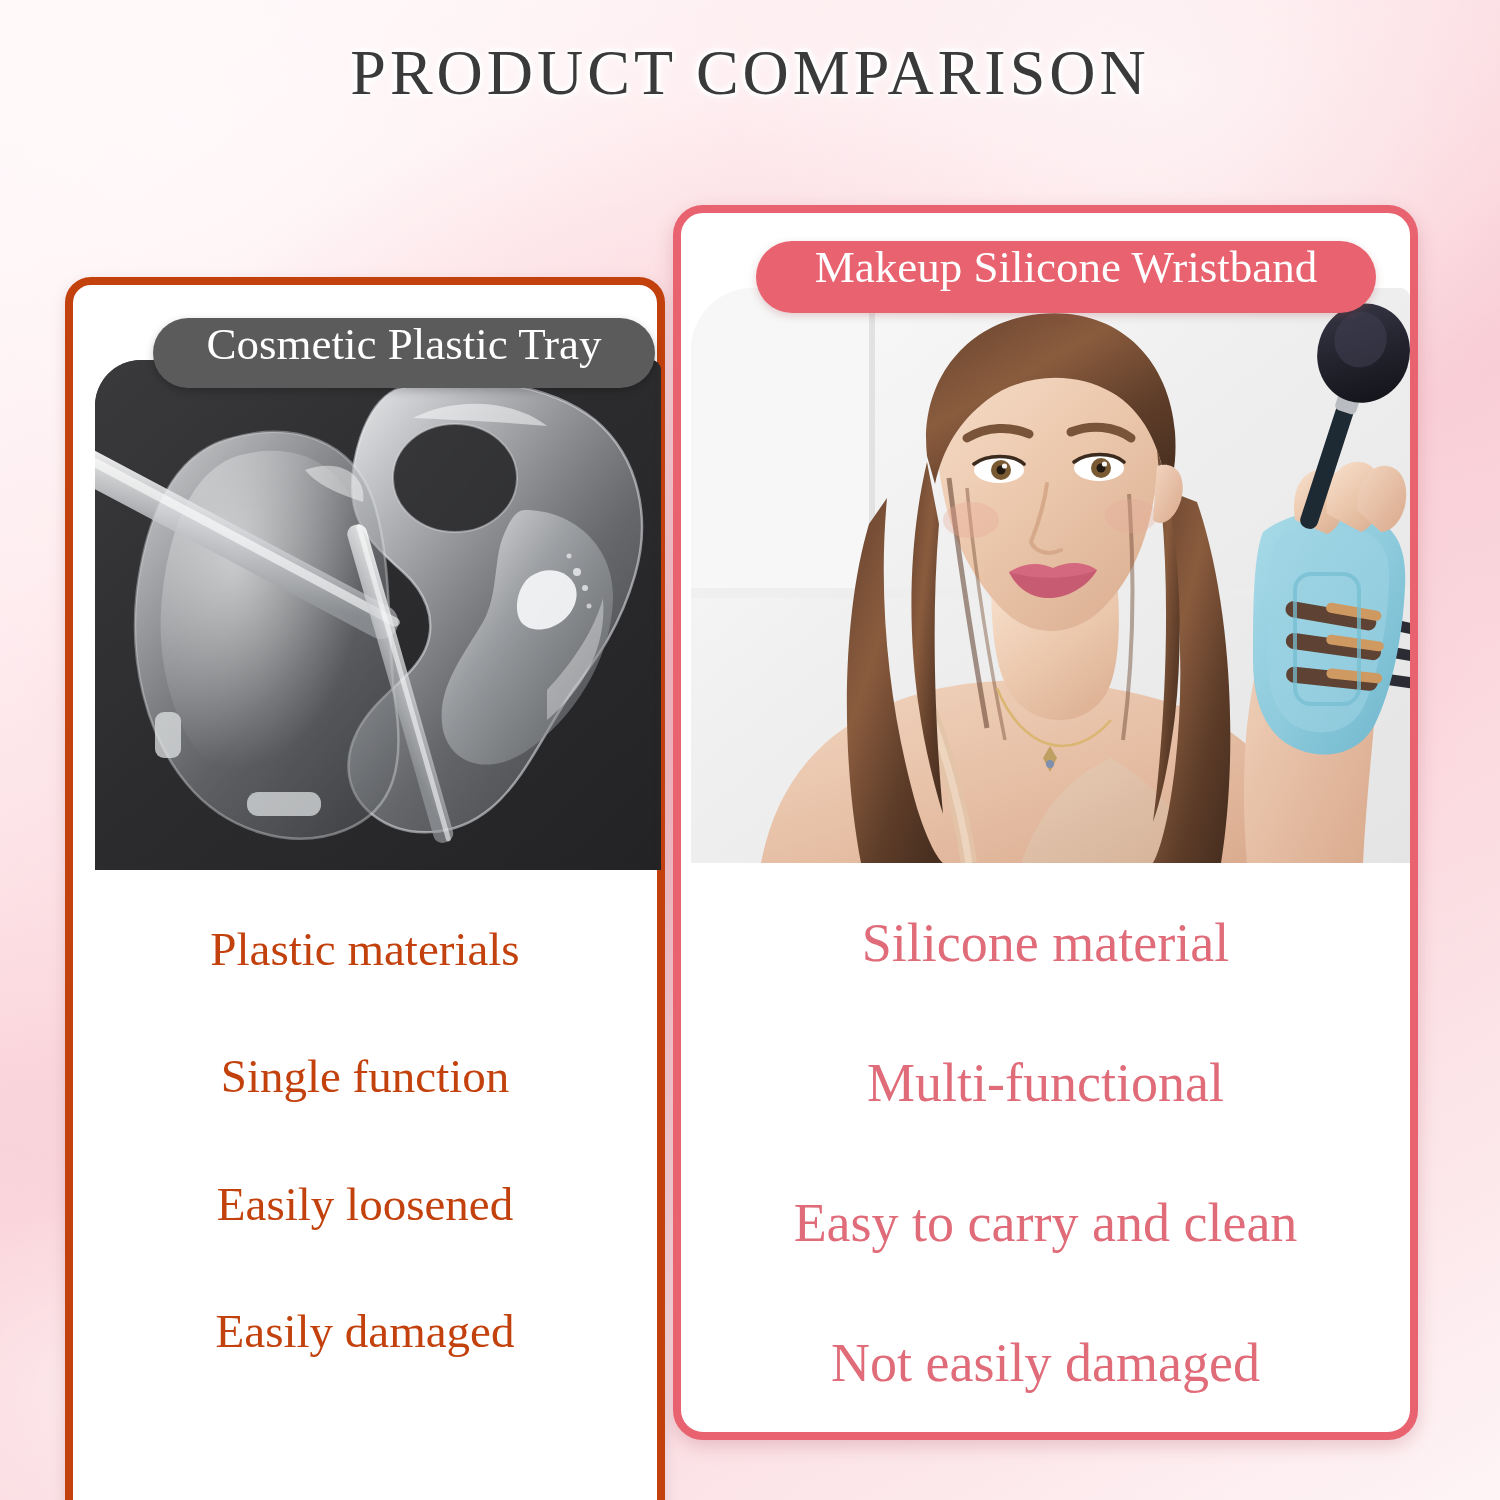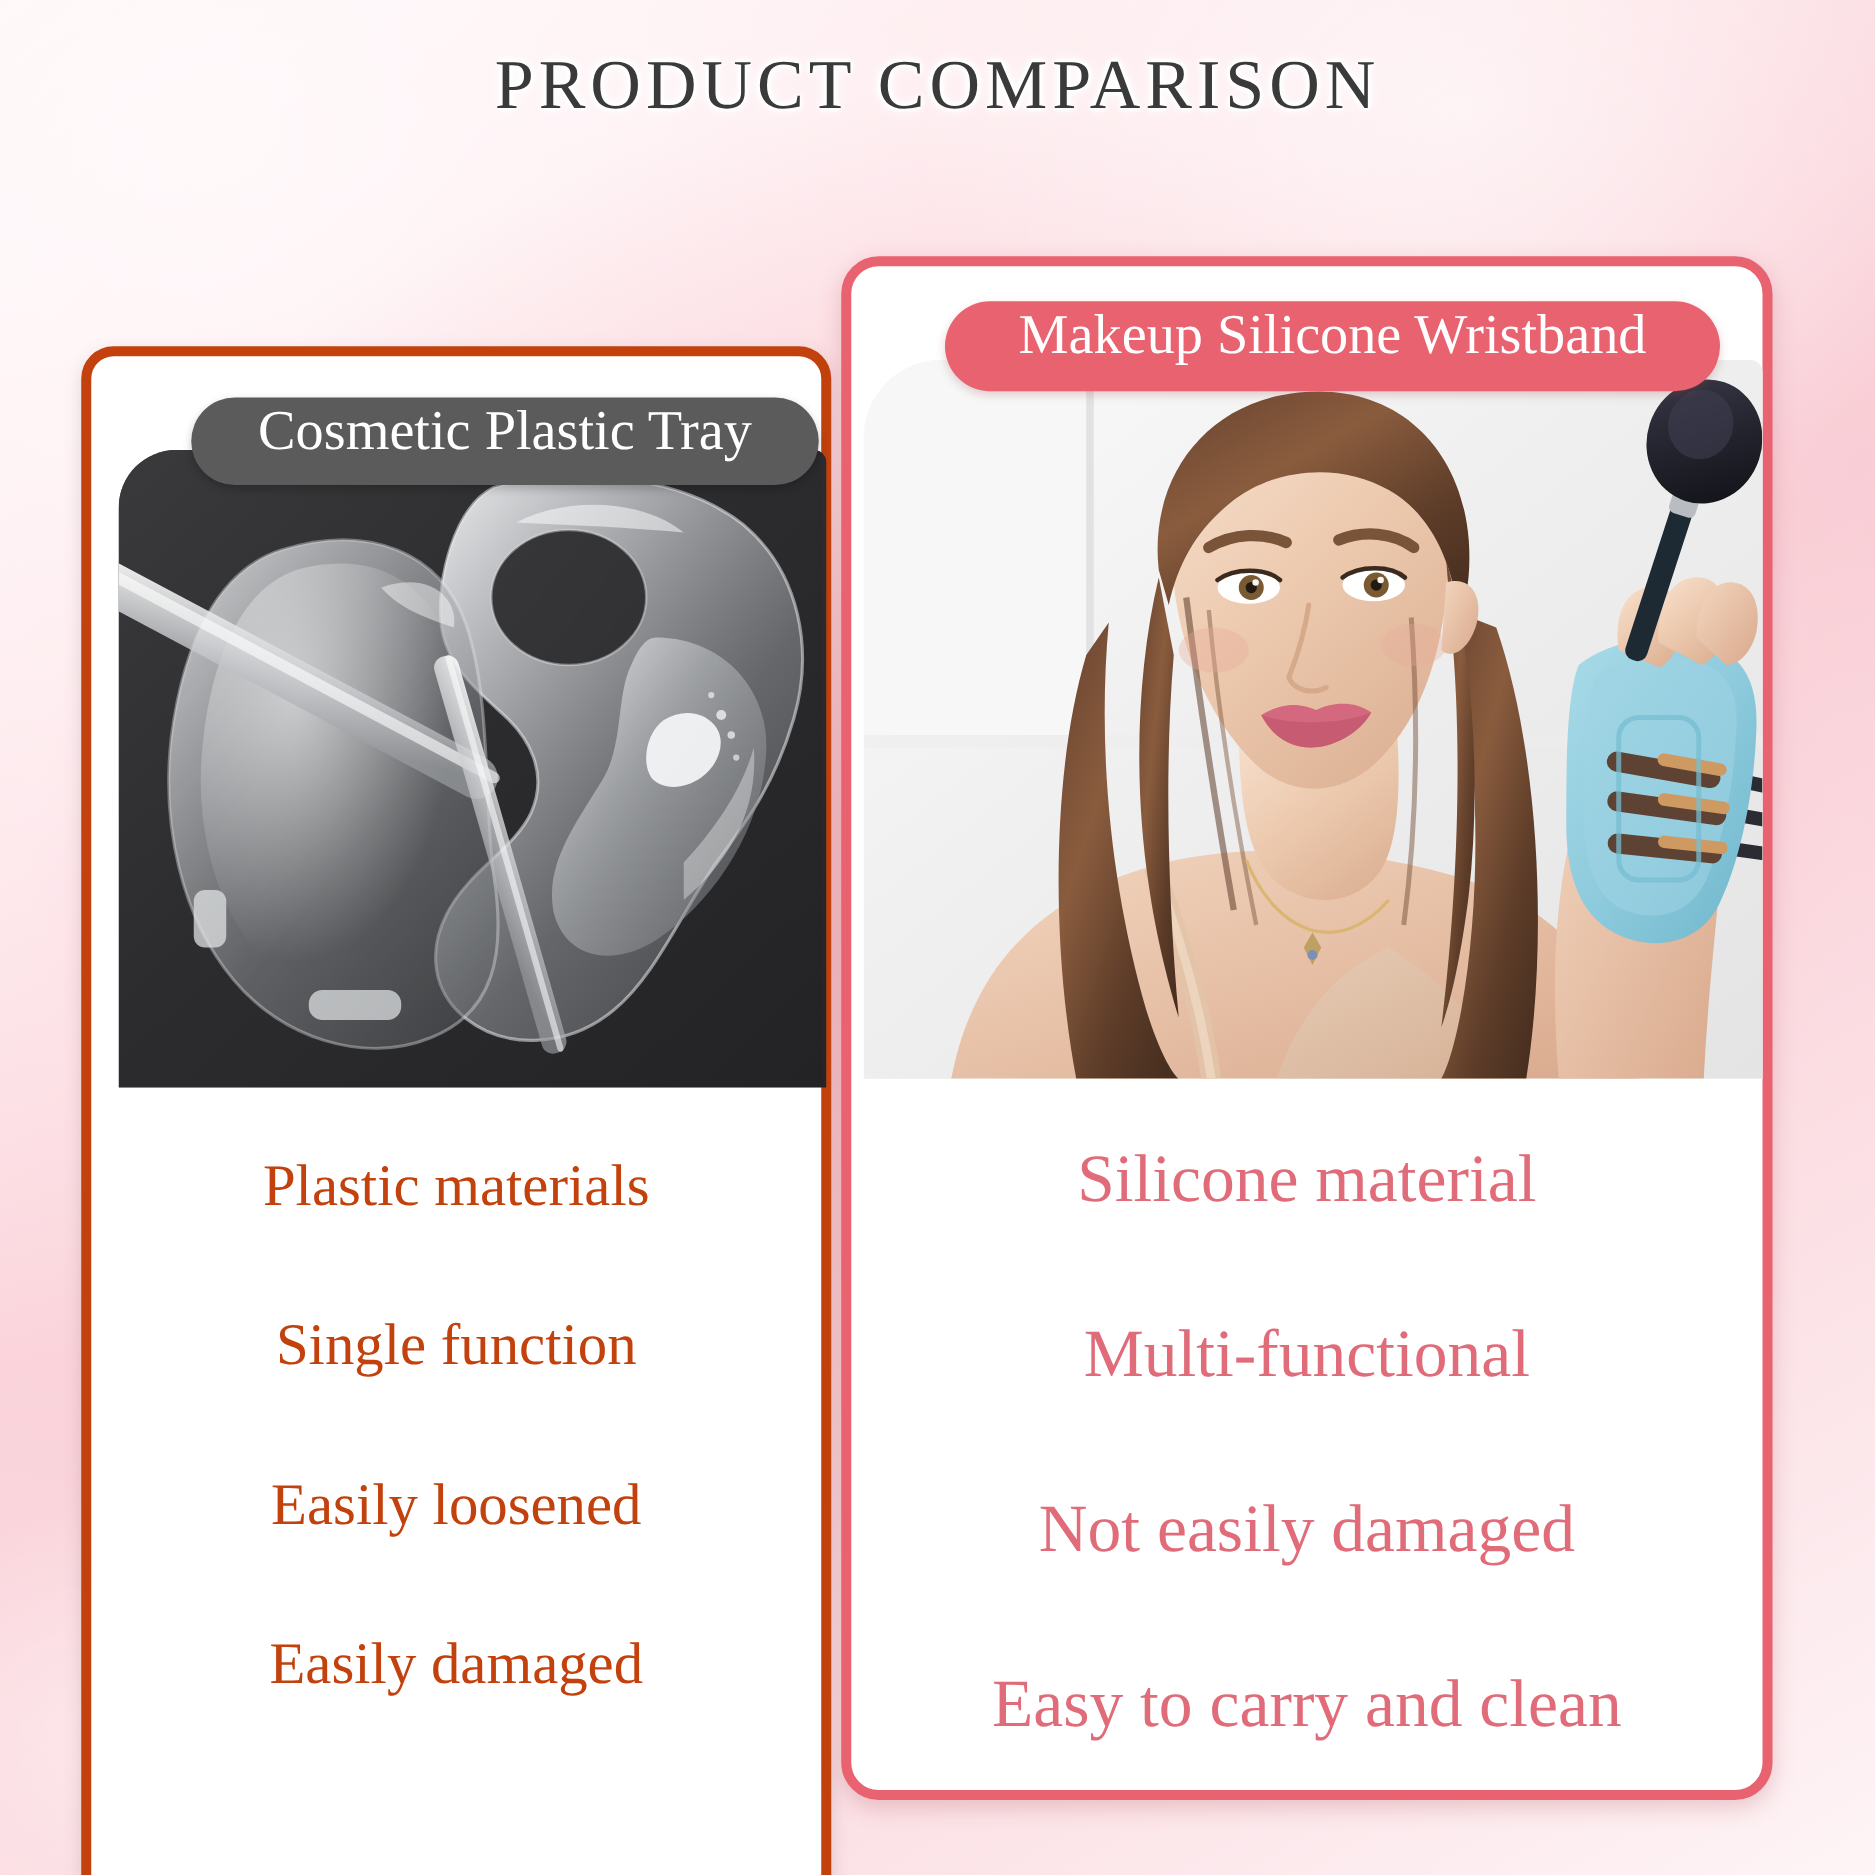--- a/index.html
+++ b/index.html
@@ -32,21 +32,21 @@
       radial-gradient(ellipse 26% 20% at 6% 92%, rgba(255,255,255,0.45) 0%, rgba(255,255,255,0) 100%);
   }
 
   
   #title {
     position: absolute;
     top: 36px;
     left: 0;
     width: 1500px;
     text-align: center;
-    font-size: 56px;
+    font-size: 64px;
     letter-spacing: 4px;
     color: #3a3a3a;
     font-weight: 400;
     text-shadow:
       0 0 6px #ffffff, 0 0 10px #ffffff, 0 0 16px #ffffff,
       2px 0 4px #fff, -2px 0 4px #fff, 0 2px 4px #fff, 0 -2px 4px #fff;
     white-space: nowrap;
   }
 
   
@@ -411,16 +411,16 @@
     </svg>
   </div>
 
   <div class="badge" id="badge-right">
     <span>Makeup Silicone Wristband</span>
   </div>
 
   <div class="features" id="features-right">
     <div class="feature">Silicone material</div>
     <div class="feature">Multi-functional</div>
+    <div class="feature">Easy to carry and clean</div>
     <div class="feature">Not easily damaged</div>
-    <div class="feature">Easy to carry and clean</div>
   </div>
 </div>
 
 </body></html>

